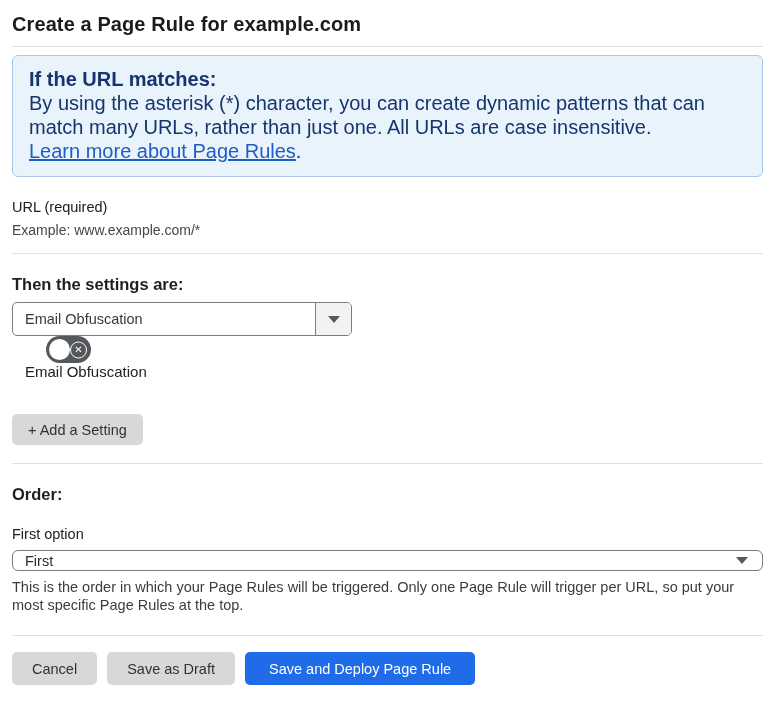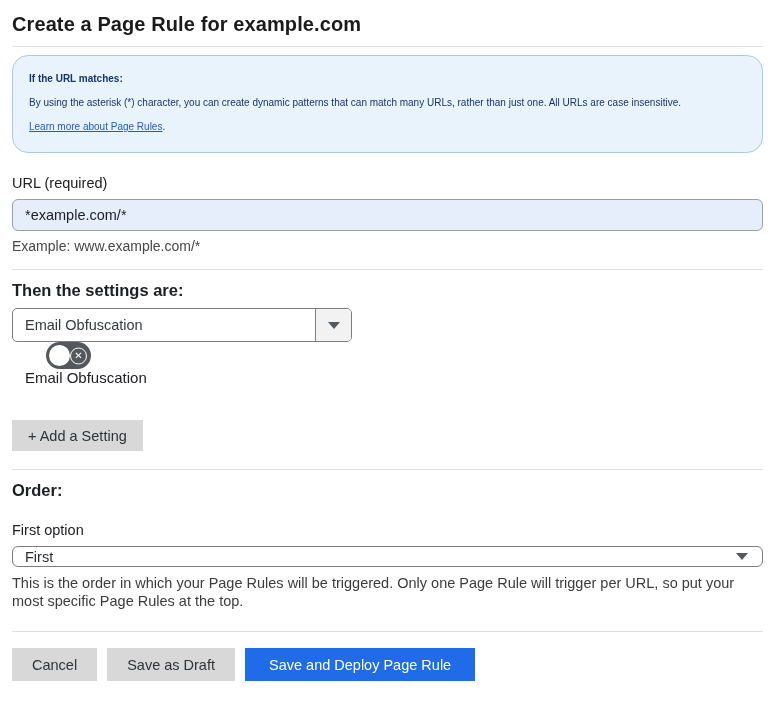--- a/index.html
+++ b/index.html
@@ -23,23 +23,23 @@
     height: 0;
     width: 100%;
   }
   .divider-title { margin-top: 10px; }
 
   
   .info-box {
     margin-top: 8px;
     background: #e9f3fc;
     border: 1px solid #a9c9e9;
-    border-radius: 16px;
+    border-radius: 6px;
     padding: 11px 16px 13px 16px;
-    font-size: 10px;
+    font-size: 20px;
     line-height: 24px;
     color: #16356e;
   }
   .info-box .info-heading { font-weight: 700; }
   .info-link {
     color: #1f5cc4;
     text-decoration: underline;
     cursor: pointer;
   }
   .info-link-suffix { color: #16356e; }
@@ -64,21 +64,21 @@
     outline: none;
   }
   .helper-text {
     margin-top: 7px;
     font-size: 14px;
     color: #474747;
   }
   .divider-url { margin-top: 15px; }
 
   .section-heading {
-    margin-top: 11px;
+    margin-top: 21px;
     font-size: 16.5px;
     font-weight: 700;
     color: #1d1f22;
   }
 
   
   .picker-label { margin-top: 24px; }
   .setting-row {
     margin-top: 8px;
     display: flex;
@@ -153,21 +153,21 @@
   }
   .toggle-text {
     margin-left: 13px;
     font-size: 15px;
     color: #202124;
   }
 
   
   .btn {
     border: none;
-    border-radius: 0;
+    border-radius: 5px;
     font-family: "Liberation Sans", "DejaVu Sans", sans-serif;
     font-size: 14.5px;
     cursor: pointer;
     display: inline-flex;
     align-items: center;
     justify-content: center;
   }
   .btn-gray {
     background: #d8d8d8;
     color: #2f3237;
@@ -228,21 +228,20 @@
 
   <hr class="divider divider-title">
 
   <div class="info-box">
     <div class="info-heading">If the URL matches:</div>
     <div class="info-body">By using the asterisk (*) character, you can create dynamic patterns that can match many URLs, rather than just one. All URLs are case insensitive.</div>
     <div><a class="info-link">Learn more about Page Rules</a><span class="info-link-suffix">.</span></div>
   </div>
 
   <div class="field-label">URL (required)</div>
-  <input class="url-input" type="text" value="*example.com/*" style="">
   <div class="helper-text">Example: www.example.com/*</div>
 
   <hr class="divider divider-url">
 
   <div class="section-heading">Then the settings are:</div>
 
 
   <div class="setting-row">
     <div class="select-box">
       <div class="select-value">Email Obfuscation</div>

